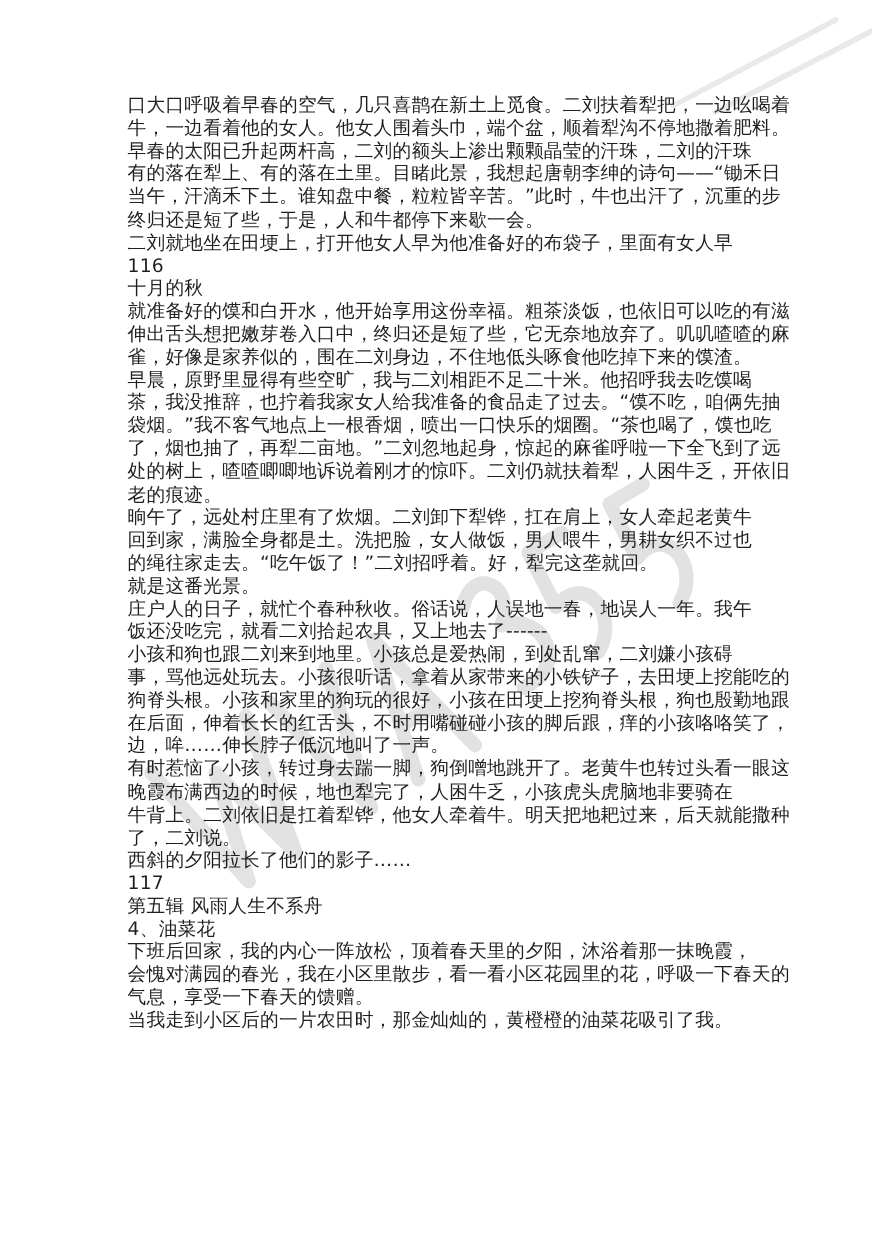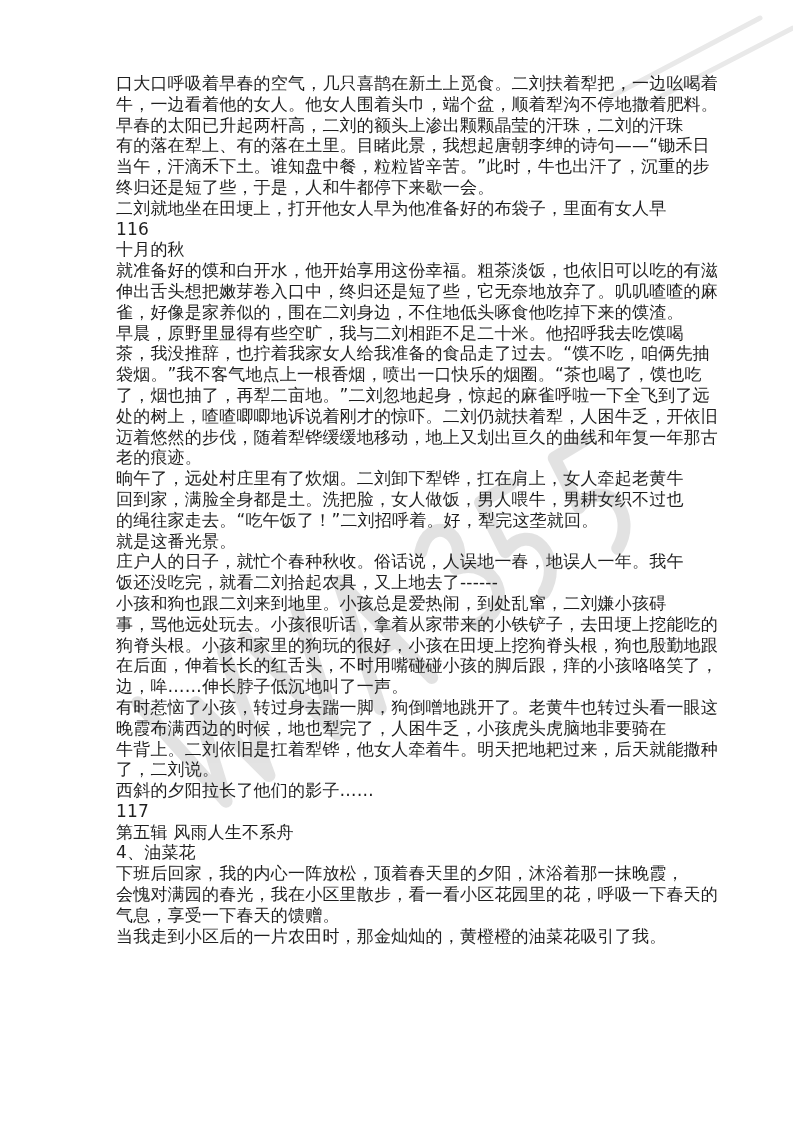--- a/index.html
+++ b/index.html
@@ -19,21 +19,21 @@
   }
   .watermark{
     position:absolute;
     inset:0;
     z-index:0;
     pointer-events:none;
   }
   .text-block{
     position:absolute;
     left:116px;
-    top:73px;
+    top:86px;
     width:600px;
     z-index:1;
     color:var(--fg);
     font-size:17px;
     line-height:20.8px;
     letter-spacing:0.2px;
     font-weight:500;
   }
   .text-line{
     white-space:nowrap;
@@ -73,21 +73,20 @@
       <div class="text-line">116</div>
       <div class="text-line">十月的秋</div>
       <div class="text-line">就准备好的馍和白开水，他开始享用这份幸福。粗茶淡饭，也依旧可以吃的有滋</div>
       <div class="text-line">伸出舌头想把嫩芽卷入口中，终归还是短了些，它无奈地放弃了。叽叽喳喳的麻</div>
       <div class="text-line">雀，好像是家养似的，围在二刘身边，不住地低头啄食他吃掉下来的馍渣。</div>
       <div class="text-line">早晨，原野里显得有些空旷，我与二刘相距不足二十米。他招呼我去吃馍喝</div>
       <div class="text-line">茶，我没推辞，也拧着我家女人给我准备的食品走了过去。“馍不吃，咱俩先抽</div>
       <div class="text-line">袋烟。”我不客气地点上一根香烟，喷出一口快乐的烟圈。“茶也喝了，馍也吃</div>
       <div class="text-line">了，烟也抽了，再犁二亩地。”二刘忽地起身，惊起的麻雀呼啦一下全飞到了远</div>
       <div class="text-line">处的树上，喳喳唧唧地诉说着刚才的惊吓。二刘仍就扶着犁，人困牛乏，开依旧</div>
-      <div class="text-line">迈着悠然的步伐，随着犁铧缓缓地移动，地上又划出亘久的曲线和年复一年那古</div>
       <div class="text-line">老的痕迹。</div>
       <div class="text-line">晌午了，远处村庄里有了炊烟。二刘卸下犁铧，扛在肩上，女人牵起老黄牛</div>
       <div class="text-line">回到家，满脸全身都是土。洗把脸，女人做饭，男人喂牛，男耕女织不过也</div>
       <div class="text-line">的绳往家走去。“吃午饭了！”二刘招呼着。好，犁完这垄就回。</div>
       <div class="text-line">就是这番光景。</div>
       <div class="text-line">庄户人的日子，就忙个春种秋收。俗话说，人误地一春，地误人一年。我午</div>
       <div class="text-line">饭还没吃完，就看二刘拾起农具，又上地去了------</div>
       <div class="text-line">小孩和狗也跟二刘来到地里。小孩总是爱热闹，到处乱窜，二刘嫌小孩碍</div>
       <div class="text-line">事，骂他远处玩去。小孩很听话，拿着从家带来的小铁铲子，去田埂上挖能吃的</div>
       <div class="text-line">狗脊头根。小孩和家里的狗玩的很好，小孩在田埂上挖狗脊头根，狗也殷勤地跟</div>

